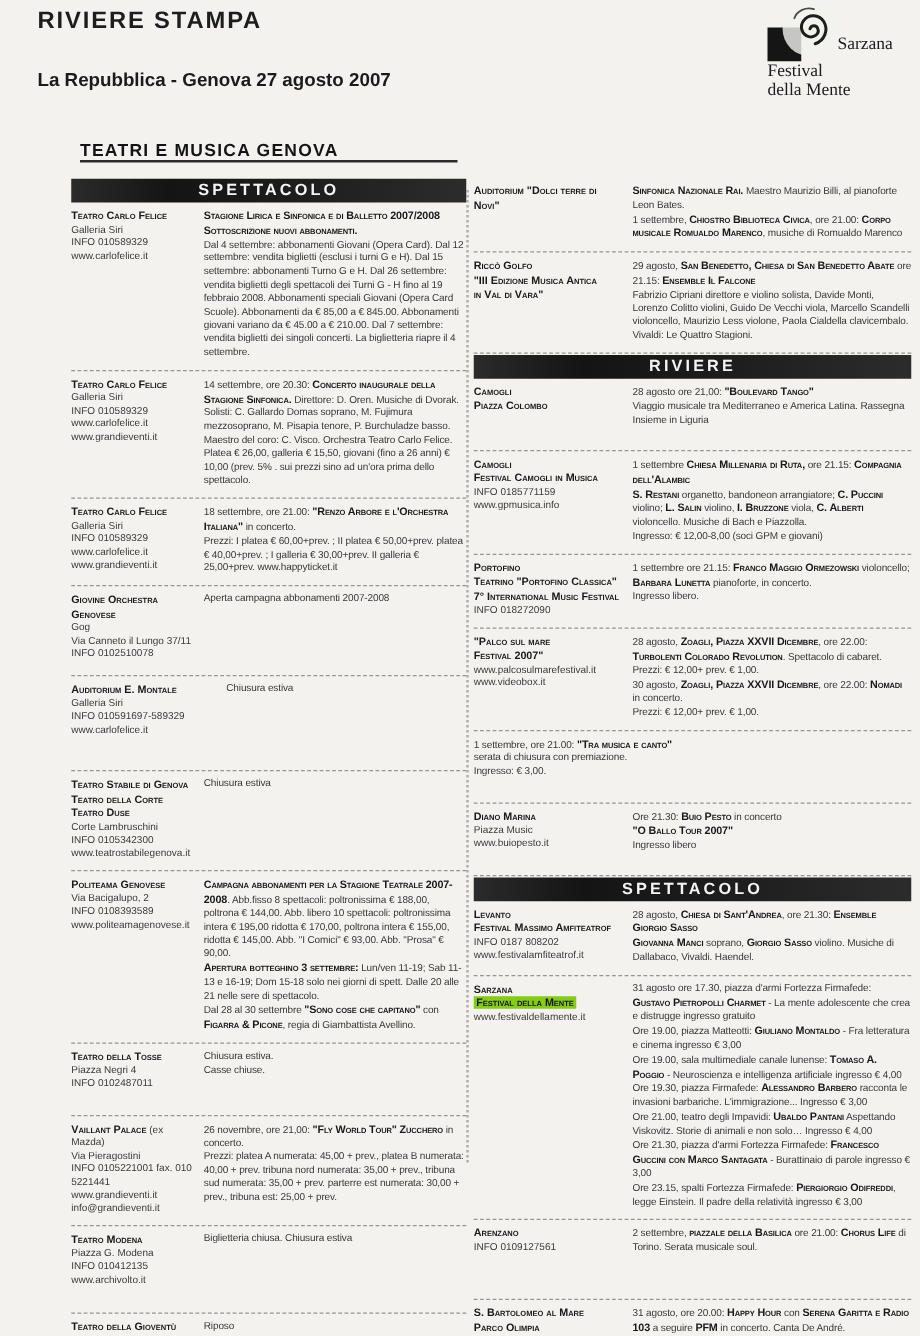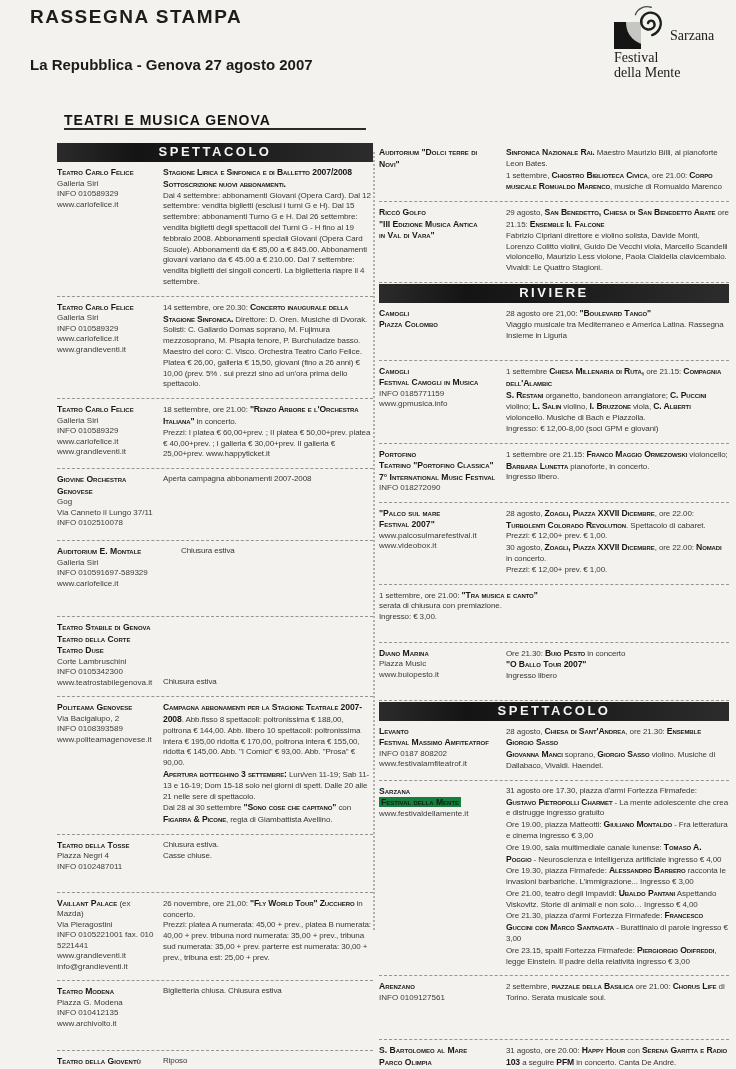--- a/index.html
+++ b/index.html
@@ -30,27 +30,27 @@
           color:#f4f4f2;font-weight:bold;font-size:13px;letter-spacing:2.5px;text-align:center;
           padding:1px 0 3px;}
   .entry{display:flex;gap:6px;padding:5px 0 8px;border-bottom:1px dashed #98948e;min-height:44px;}
   .venue{flex:none;}
   .col0 .venue{width:100px;}
   .col1 .venue{width:121px;}
   .vline{font-size:8px;line-height:10.5px;color:#3a3a3a;}
   .body{flex:1;font-size:8px;line-height:10.8px;color:#383838;letter-spacing:-0.1px;}
   .par{min-height:10.8px;}
   b.sc{font-variant:small-caps;font-size:8.6px;color:#181818;font-weight:700;}
-  .inv{background:#15803d;color:#f1f1ef;padding:0 2px;font-variant:small-caps;}
+  .inv{background:#84cc16;color:#f1f1ef;padding:0 2px;font-variant:small-caps;}
 </style>
 </head>
 <body>
 
 <div class="page">
-  <div class="h-title">RASSEGNA STAMPA</div>
+  <div class="h-title">RIVIERE STAMPA</div>
   <div class="h-source">La Repubblica - Genova 27 agosto 2007</div>
 
   <div class="logo">
     <div class="logo-row">
       <div class="logo-square"></div>
       <svg class="logo-spiral" viewBox="0 0 44 44">
         <circle cx="22" cy="22" r="21" fill="#f3f2ee" opacity="0.8"></circle>
         <path d="M22 22 c1 -3 5 -3 6 0 c1.5 4 -3 7 -7 6 c-5.5 -1.5 -7 -8 -4 -12 c4 -5.5 12 -5 15.5 0.5 c4 6.5 0.5 14.5 -6.5 17" fill="none" stroke="#1e1e1e" stroke-width="2.3" stroke-linecap="round"></path>
         <path d="M10 14 c2 -6 9 -9 15 -7" fill="none" stroke="#4a4a4a" stroke-width="1.4" stroke-linecap="round"></path>
       </svg>
@@ -117,21 +117,21 @@
         <div class="venue">
           <div class="vline"><b class="sc">Auditorium E. Montale</b></div>
           <div class="vline"><span>Galleria Siri</span></div>
           <div class="vline"><span>INFO 010591697-589329</span></div>
           <div class="vline"><span>www.carlofelice.it</span></div>
         </div>
         <div class="body">
           <div class="par"><span>Chiusura estiva</span></div>
         </div>
       </div>
-      <div class="entry" style="min-height: 64px; align-items: flex-end;">
+      <div class="entry" style="min-height: 64px;">
         <div class="venue">
           <div class="vline"><b class="sc">Teatro Stabile di Genova</b></div>
           <div class="vline"><b class="sc">Teatro della Corte</b></div>
           <div class="vline"><b class="sc">Teatro Duse</b></div>
           <div class="vline"><span>Corte Lambruschini</span></div>
           <div class="vline"><span>INFO 0105342300</span></div>
           <div class="vline"><span>www.teatrostabilegenova.it</span></div>
         </div>
         <div class="body">
           <div class="par"><span>Chiusura estiva</span></div>

